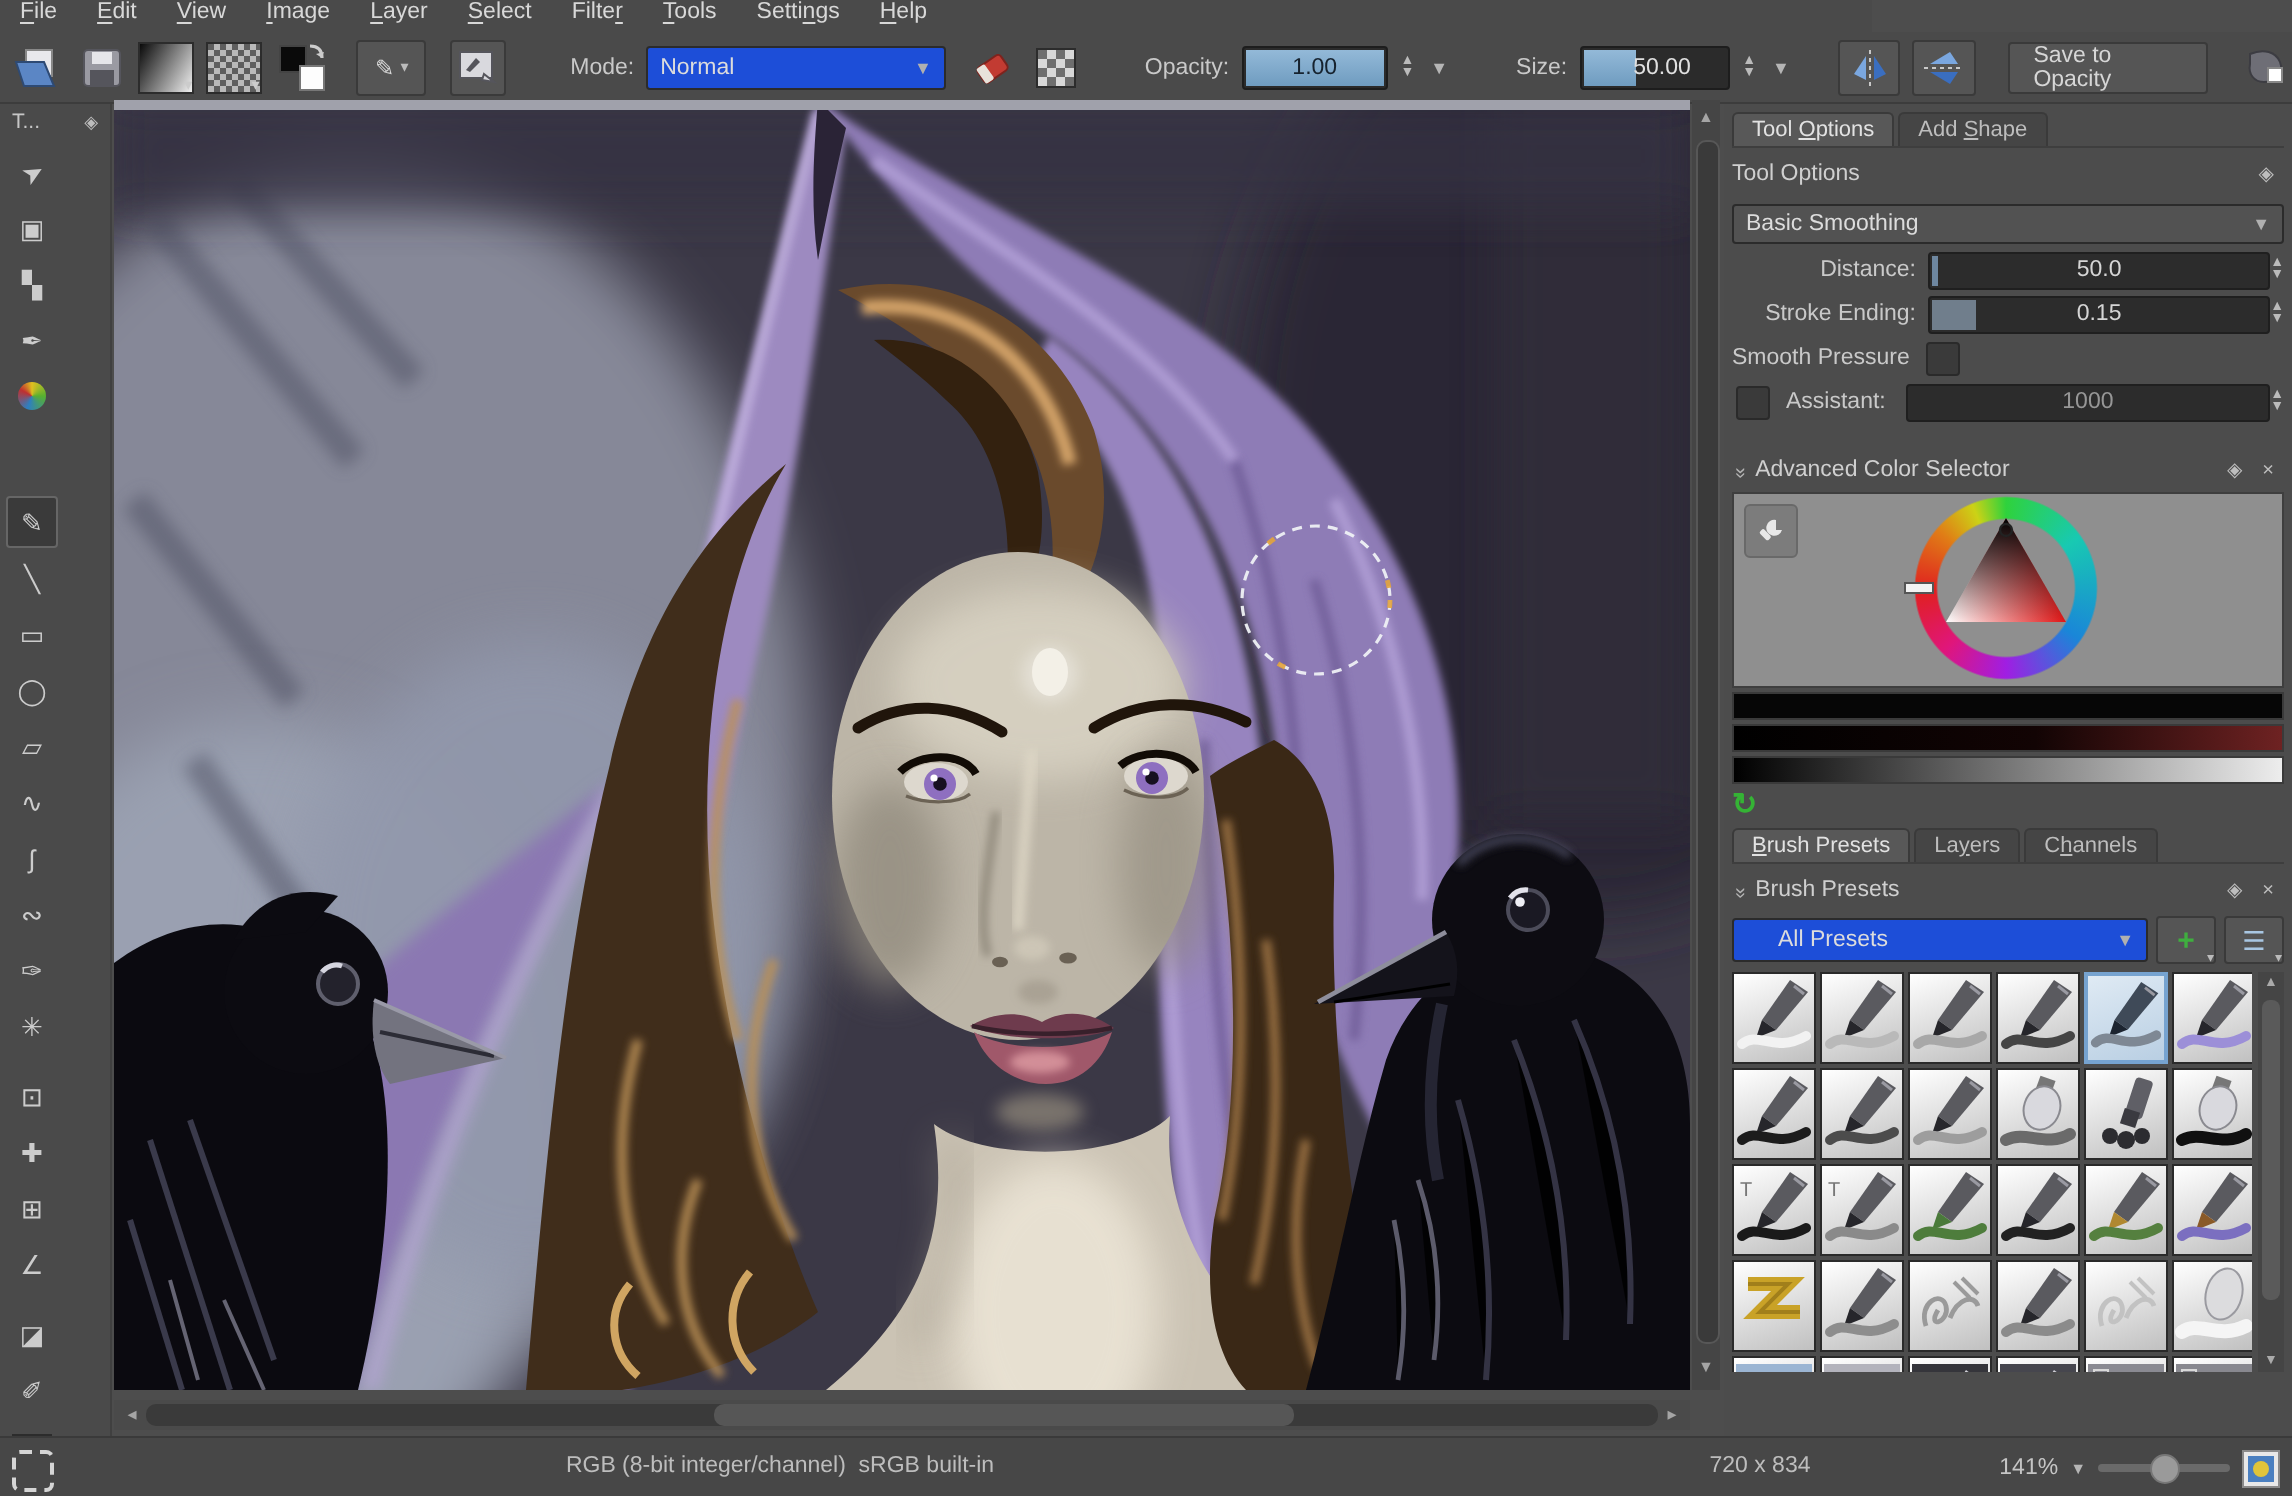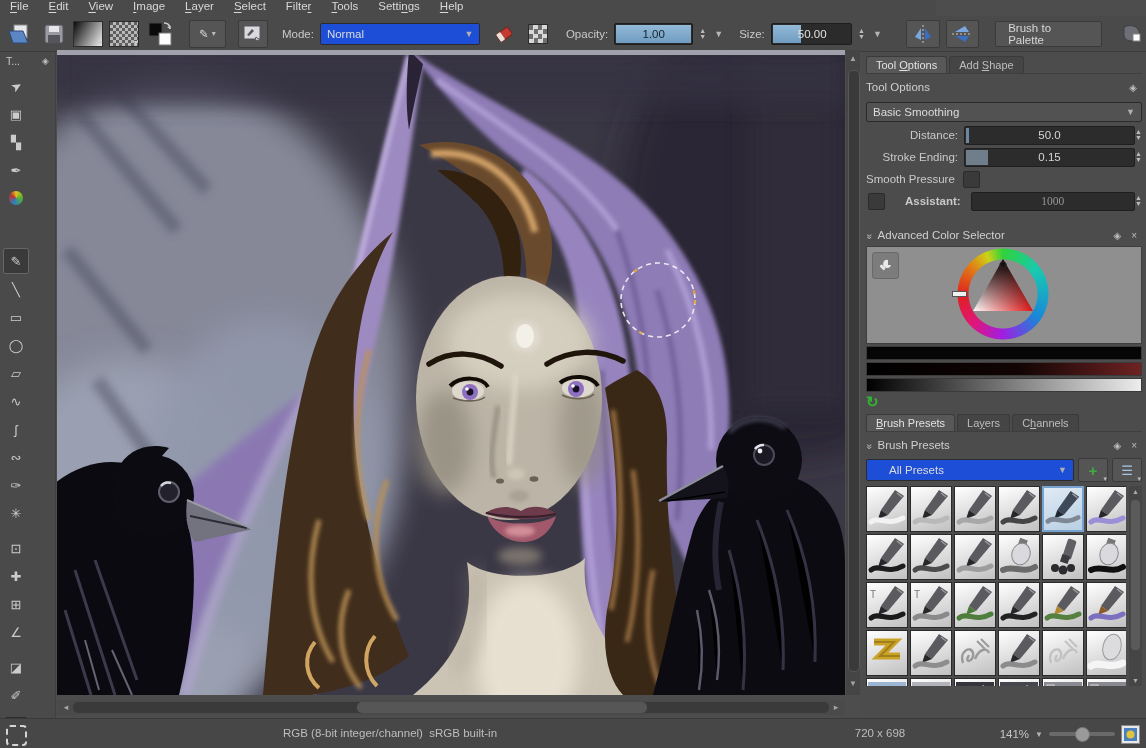--- a/index.html
+++ b/index.html
@@ -9,21 +9,21 @@
   #menubar{position:absolute;left:0;top:0;width:936px;height:16px;background:#4a4a4a;display:flex;align-items:flex-start;}
   .menu-item{padding:0 10px;color:#d8d8d8;cursor:default;}
   .menu-item u{text-underline-offset:2px;}
   
   #toolbar{position:absolute;left:0;top:16px;width:1146px;height:36px;background:#4a4a4a;border-bottom:1px solid #3c3c3c;
            display:flex;align-items:center;gap:6px;padding-left:6px;box-sizing:border-box;}
   .tbtn{width:28px;height:26px;display:flex;align-items:center;justify-content:center;border-radius:2px;}
   .tbtn.raised{background:#555;border:1px solid #3a3a3a;}
   .chip{width:28px;height:24px;border:1px solid #2c2c2c;position:relative;}
   .chip .cv{position:absolute;right:0;bottom:-1px;font-size:8px;color:#ccc;}
-  .tlabel{color:#c9c9c9;margin-left:8px;}
+  .tlabel{color:#c9c9c9;margin-left:26px;}
   .dd{background:#1d4ed8;border:1px solid #2b2b2b;border-radius:2px;height:20px;display:flex;align-items:center;
       padding:0 6px;color:#dcdcdc;}
   .dd .dchev{margin-left:auto;color:#b0b0b0;font-size:9px;padding-left:8px;}
   .tslider{position:relative;height:20px;background:#2b2b2b;border:1px solid #1d1d1d;border-radius:2px;overflow:hidden;}
   .tslider .fill{position:absolute;top:1px;bottom:1px;left:1px;background:linear-gradient(#93b9d8,#6f9cc0);}
   .tslider .sval{position:absolute;inset:0;display:flex;align-items:center;justify-content:center;}
   .spin{display:flex;flex-direction:column;justify-content:center;font-size:7px;line-height:6px;color:#bbb;}
   .chevbtn{color:#b5b5b5;font-size:9px;padding:0 2px;}
   .pushbtn{background:#555;border:1px solid #3a3a3a;border-radius:2px;height:24px;display:flex;align-items:center;
            padding:0 12px;color:#d6d6d6;}
@@ -208,21 +208,21 @@
       </svg>
     </span>
     <span class="tbtn raised" style="width:32px;">
       <svg width="20" height="18" viewBox="0 0 20 18">
         <line x1="0" y1="9" x2="20" y2="9" stroke="#c9c9c9" stroke-dasharray="2 2"></line>
         <polygon points="3,7 17,7 13,1" fill="#7aa7e0"></polygon>
         <polygon points="3,11 17,11 13,17" fill="#3a6ec0"></polygon>
       </svg>
     </span>
     <span class="pushbtn" style="margin-left:10px;">
-      <span>Brush to Palette</span>
+      <span>Save to Opacity</span>
     </span>
     <span class="tbtn" style="margin-left:10px;">
       <svg width="22" height="20" viewBox="0 0 22 20">
         <path d="M3,3 C10,0 16,2 18,7 C20,12 16,17 10,17 C5,17 2,13 3,8 Z" fill="#6e6e76" stroke="#3c3c42"></path>
         <rect x="12" y="10" width="7" height="7" fill="#fff" stroke="#888"></rect>
       </svg>
     </span>
   </div>
 
   <div id="leftdock">
@@ -476,22 +476,22 @@
         </span>
     </div>
 
     <div class="panrow">
       <span style="color:#c9c9c9;">Smooth Pressure</span>
       <span class="cbox" style="margin-left:8px;"></span>
     </div>
 
     <div class="panrow">
       <span class="cbox" style="margin-left:2px;"></span>
-      <span style="margin-left:20px;color:#c9c9c9;font-weight:bold;">Assistant:</span>
-      <span class="pslider" style="margin-left:10px;font-family:Liberation Serif, serif;">
+      <span style="margin-left:8px;color:#c9c9c9;">Assistant:</span>
+      <span class="pslider" style="margin-left:10px;">
         <span class="sval" style="color:#969696;">1000</span>
       </span>
       <span class="spin">
           <span>▲</span>
           <span>▼</span>
         </span>
     </div>
 
     <div style="height:12px;"></div>
 
@@ -794,21 +794,21 @@
         <span class="thumb"></span>
         <span class="arr" style="bottom:2px;">▼</span>
       </div>
     </div>
 
   </div>
 
   <div id="statusbar">
     <span id="selicon"></span>
     <span id="profiletext">RGB (8-bit integer/channel)  sRGB built-in</span>
-    <span id="docsize">720 x 698</span>
+    <span id="docsize">720 x 834</span>
     <span id="zoomgroup">
       <span id="zoomval">141%</span>
       <span style="font-size:8px;color:#b5b5b5;">▼</span>
       <span id="zoomslider">
           <span class="zthumb"></span>
         </span>
       <svg id="imgicon" viewBox="0 0 17 17">
         <rect x="0" y="0" width="17" height="17" fill="#e8e8e8"></rect>
         <rect x="2" y="2" width="13" height="13" fill="#4a7fc0"></rect>
         <circle cx="8.5" cy="8.5" r="4" fill="#e0c43a"></circle>

